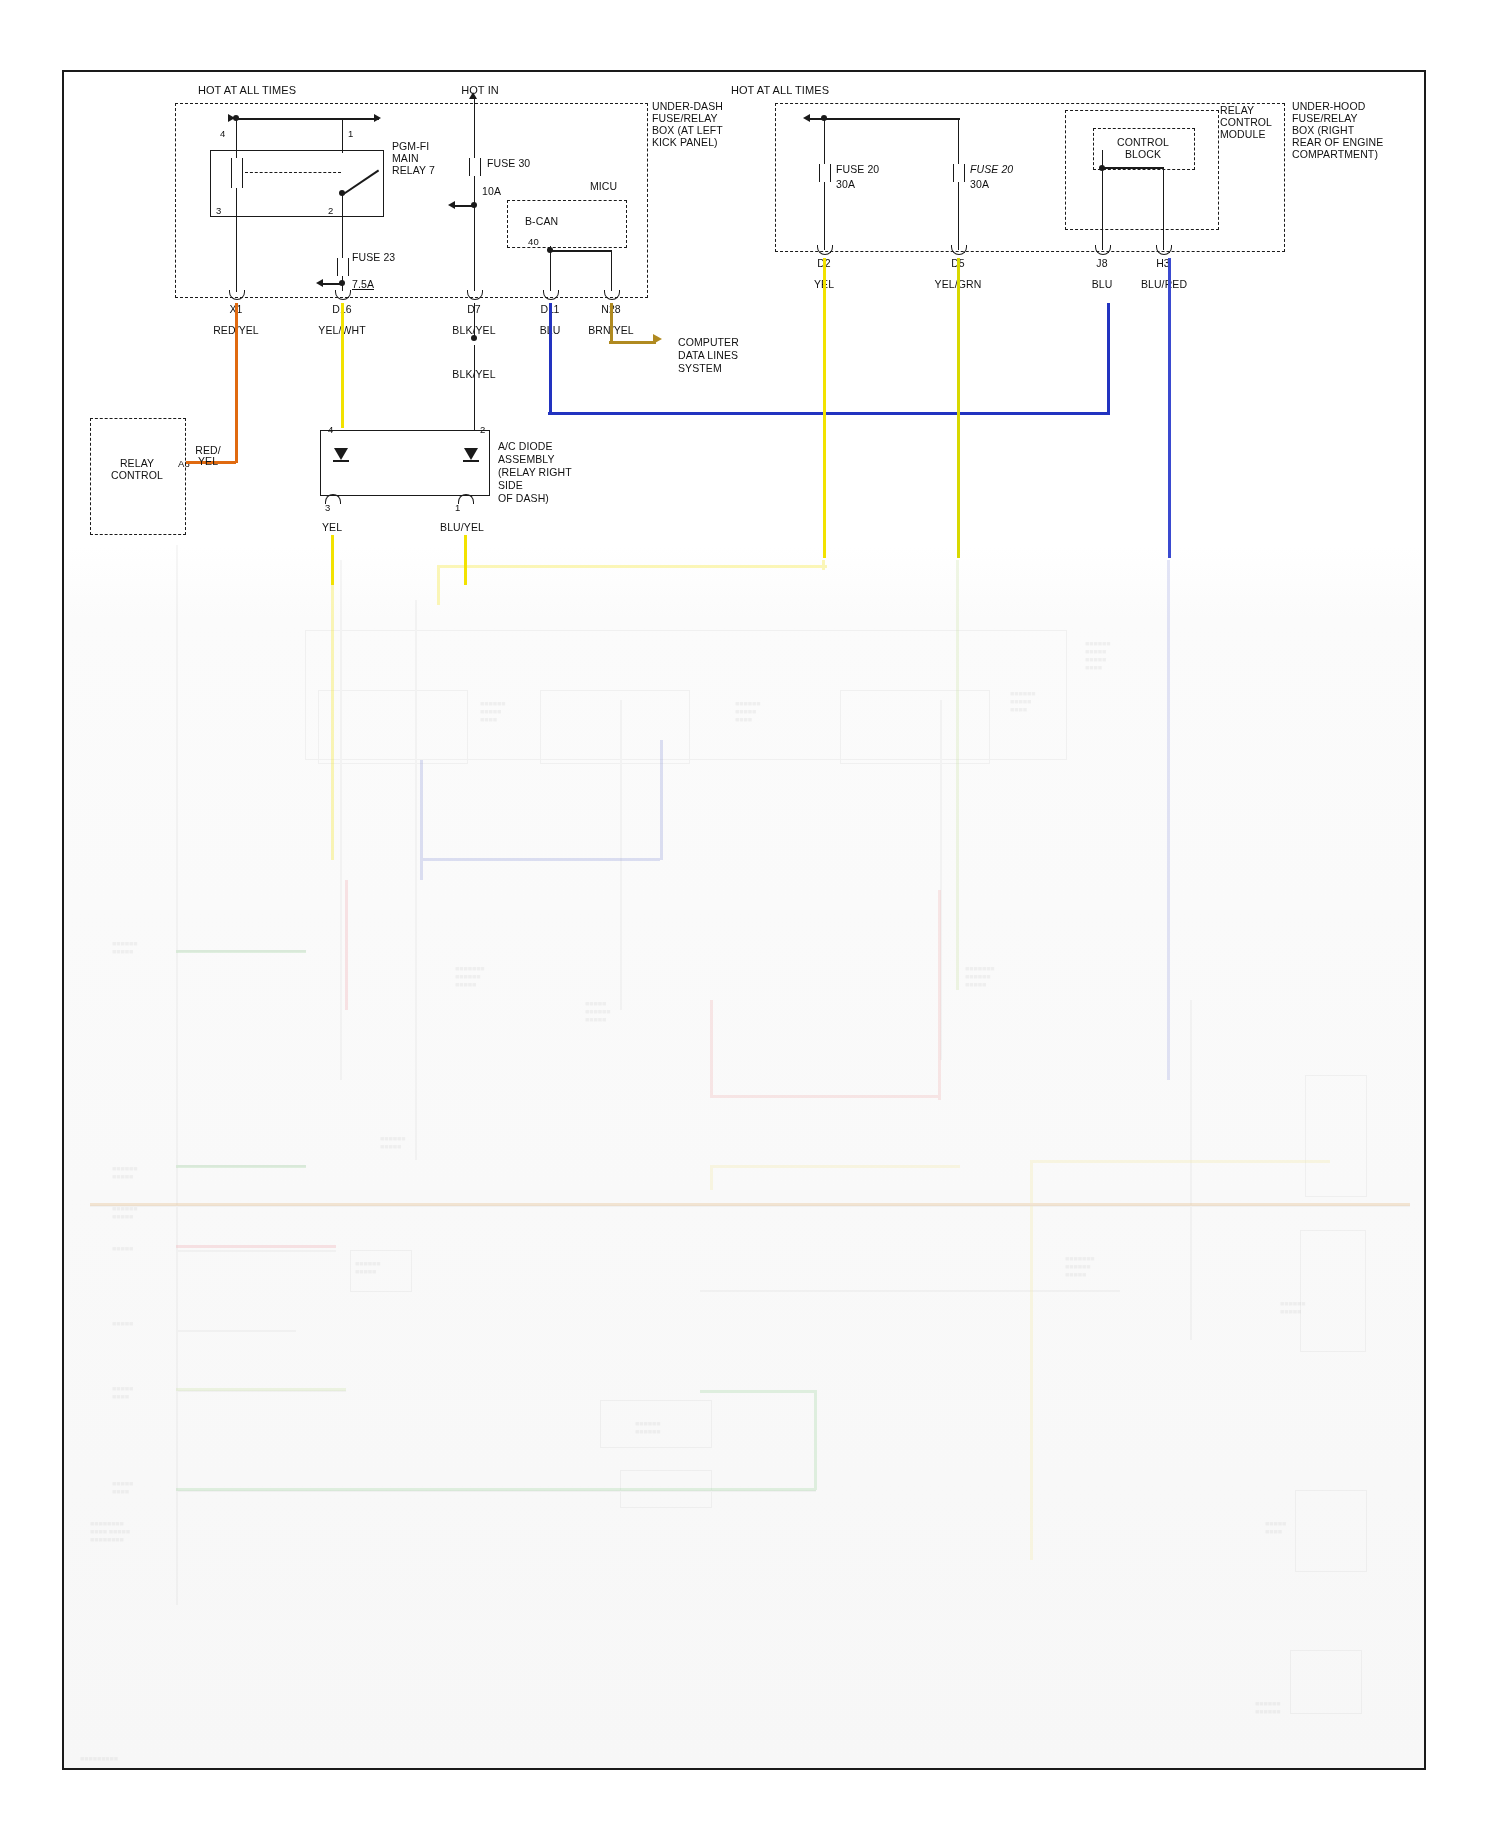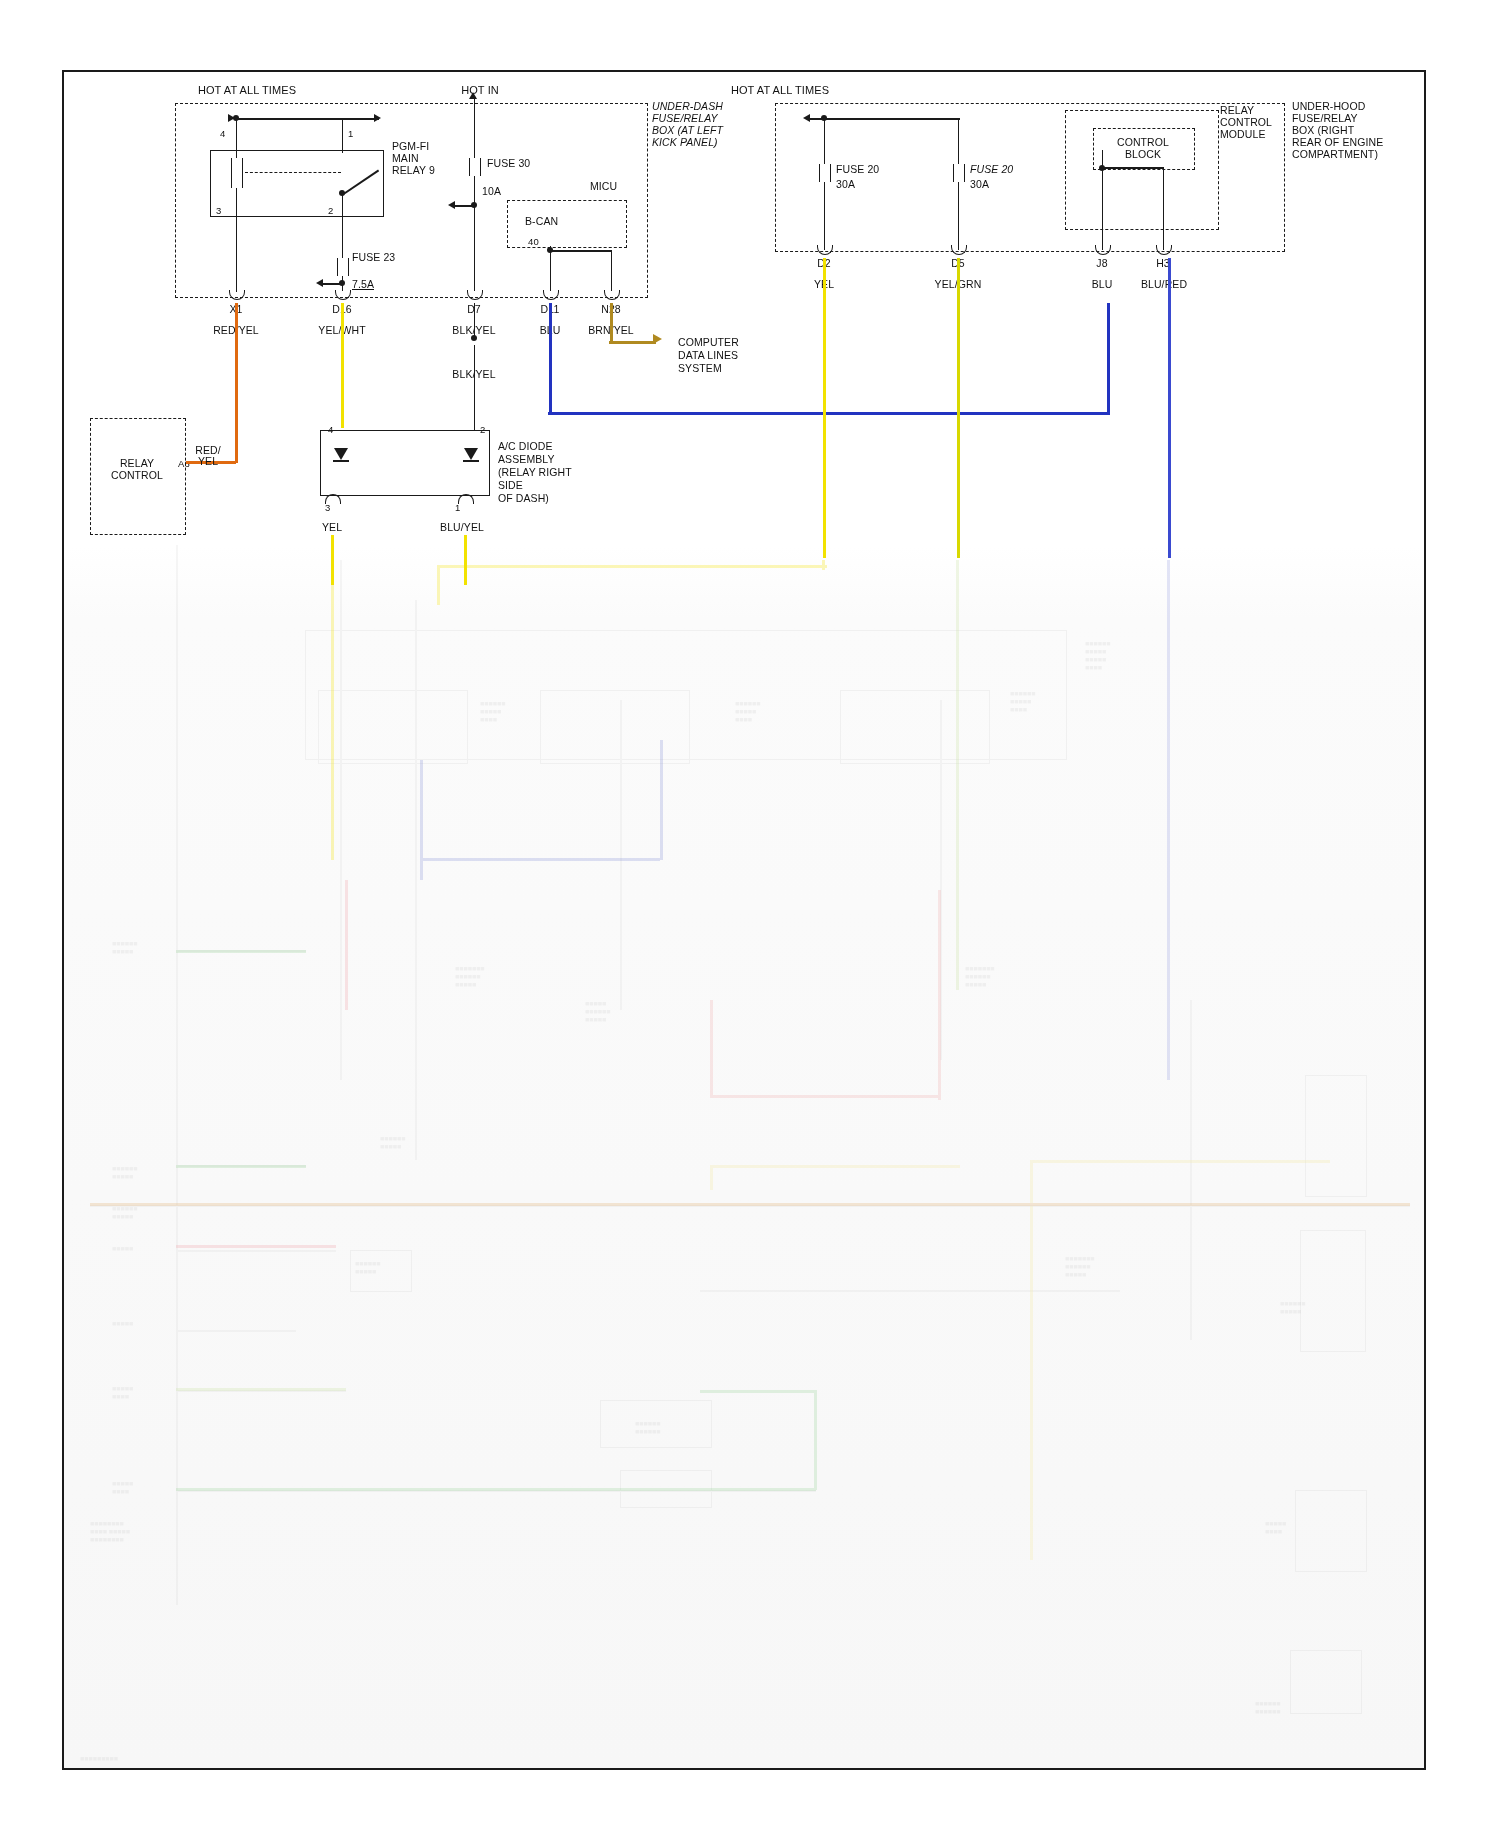--- a/index.html
+++ b/index.html
@@ -49,21 +49,21 @@
 <div id="page">
 
   <div id="frame"></div>
   <div id="lowerwash"></div>
 
   <div class="lbl c" style="left:147px;top:84px;width:200px;font-size:11px;">HOT AT ALL TIMES</div>
   <div class="lbl c" style="left:420px;top:84px;width:120px;font-size:11px;">HOT IN</div>
   <div class="lbl c" style="left:680px;top:84px;width:200px;font-size:11px;">HOT AT ALL TIMES</div>
 
   <div class="dash" style="left:175px;top:103px;width:471px;height:193px;"></div>
-  <div class="lbl" style="left:652px;top:100px;width:110px;font-style:italic;">UNDER-DASH
+  <div class="lbl" style="left:652px;top:100px;width:110px;">UNDER-DASH
 FUSE/RELAY
 BOX (AT LEFT
 KICK PANEL)</div>
 
   <div class="dash" style="left:775px;top:103px;width:508px;height:147px;"></div>
   <div class="lbl" style="left:1292px;top:100px;width:120px;">UNDER-HOOD
 FUSE/RELAY
 BOX (RIGHT
 REAR OF ENGINE
 COMPARTMENT)</div>
@@ -108,21 +108,21 @@
   <div class="dot" style="left:339px;top:190px;"></div>
   <div class="wire v" style="left:341.5px;top:120px;height:33px;"></div>
   <div class="wire v" style="left:341.5px;top:193px;height:39px;"></div>
 
   <div class="lbl" style="left:220px;top:128px;font-size:9.5px;">4</div>
   <div class="lbl" style="left:348px;top:128px;font-size:9.5px;">1</div>
   <div class="lbl" style="left:216px;top:205px;font-size:9.5px;">3</div>
   <div class="lbl" style="left:328px;top:205px;font-size:9.5px;">2</div>
   <div class="lbl" style="left:392px;top:140px;width:60px;">PGM-FI
 MAIN
-RELAY 9</div>
+RELAY 7</div>
 
   <div class="wire h" style="left:236px;top:118px;width:143px;"></div>
   <div class="dot" style="left:233px;top:115px;"></div>
   <div class="arrR" style="left:374px;top:114px;"></div>
   <div class="arrL" style="left:228px;top:114px;transform:rotate(180deg);"></div>
 
   <div class="wire v" style="left:473.5px;top:96px;height:62px;"></div>
   <div class="arrU" style="left:469px;top:92px;"></div>
   <div style="position:absolute;left:469px;top:158px;width:10px;">
     <div style="width:10px;height:6px;border-left:1.4px solid #1a1a1a;border-right:1.4px solid #1a1a1a;"></div>

